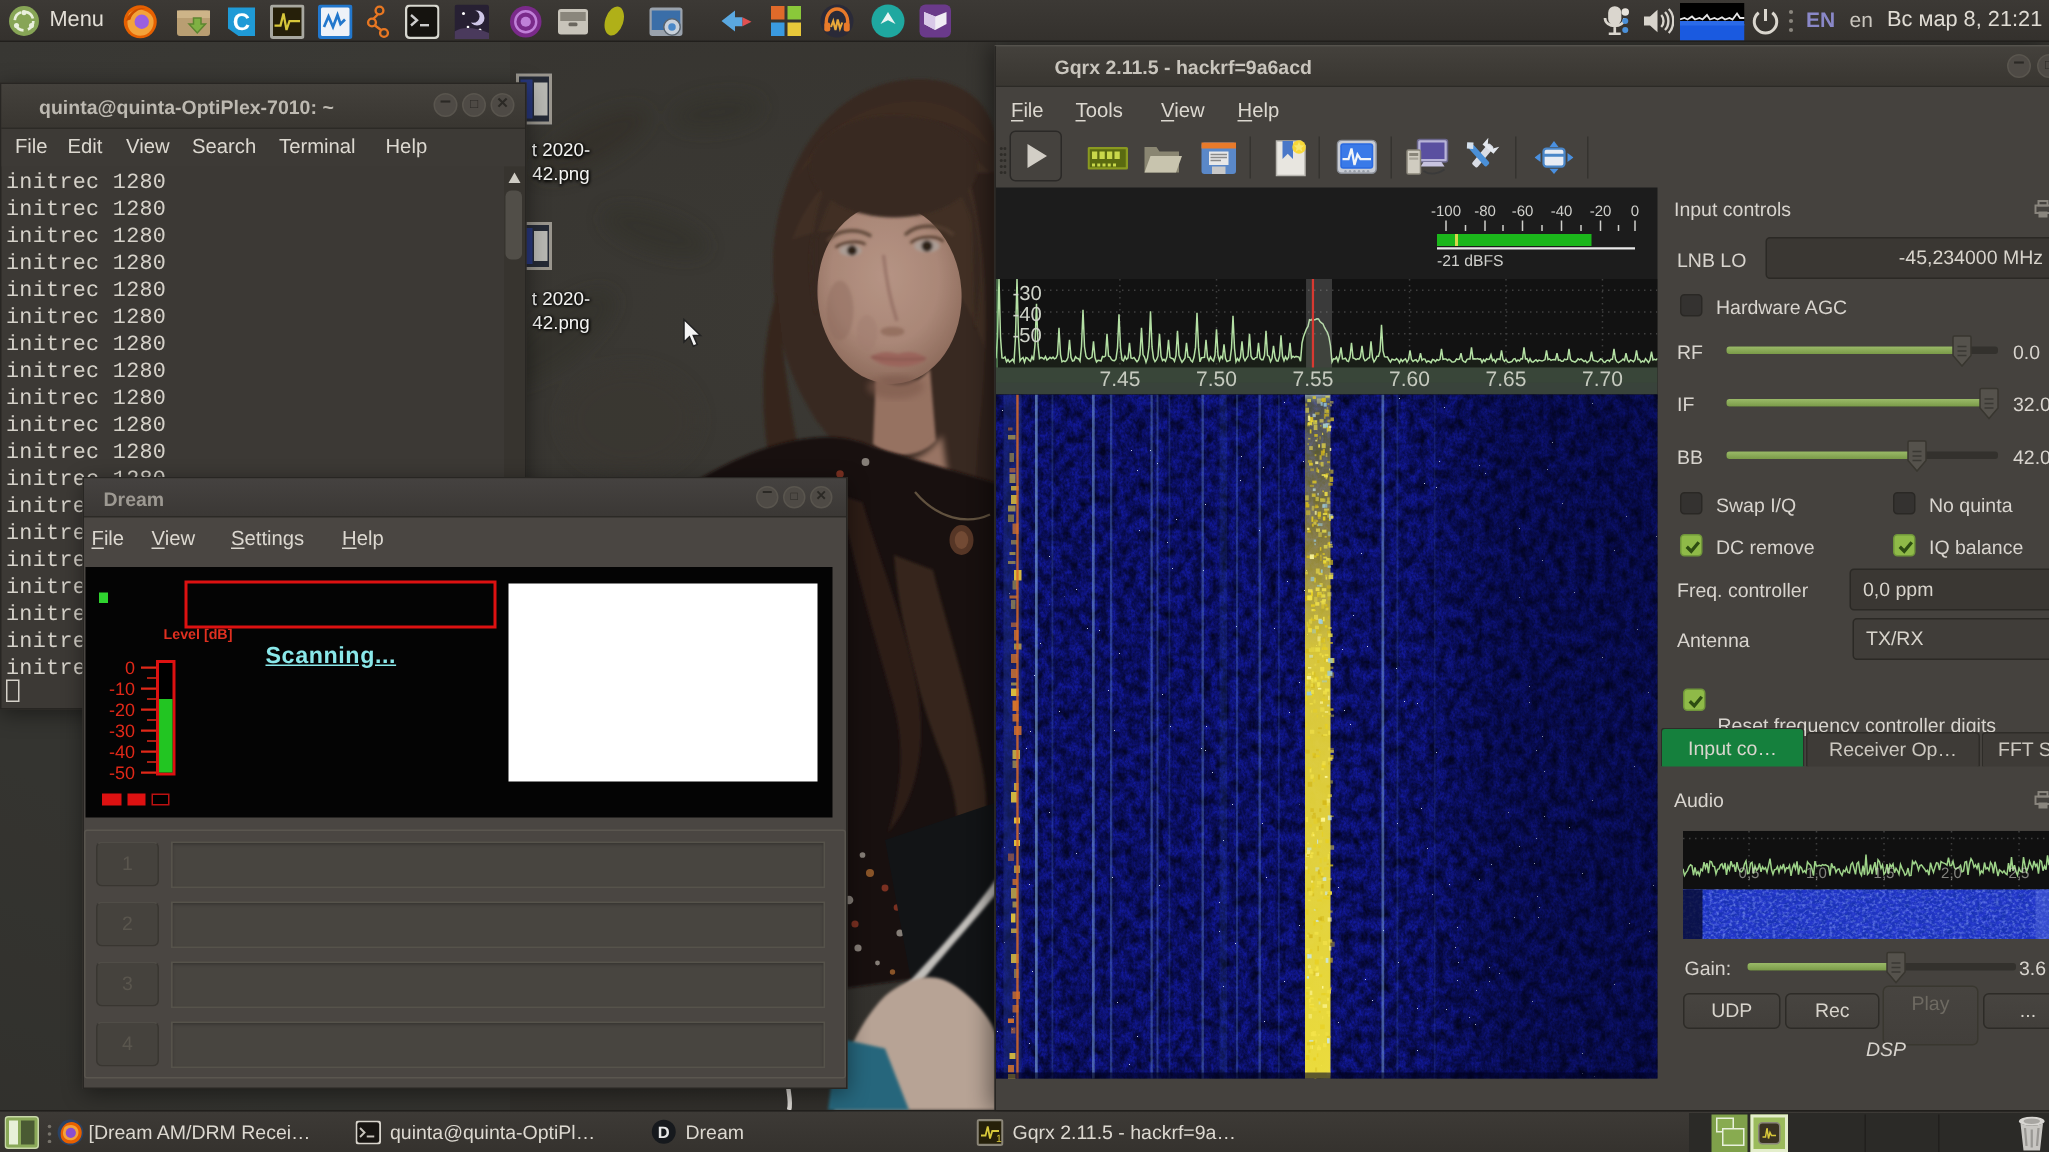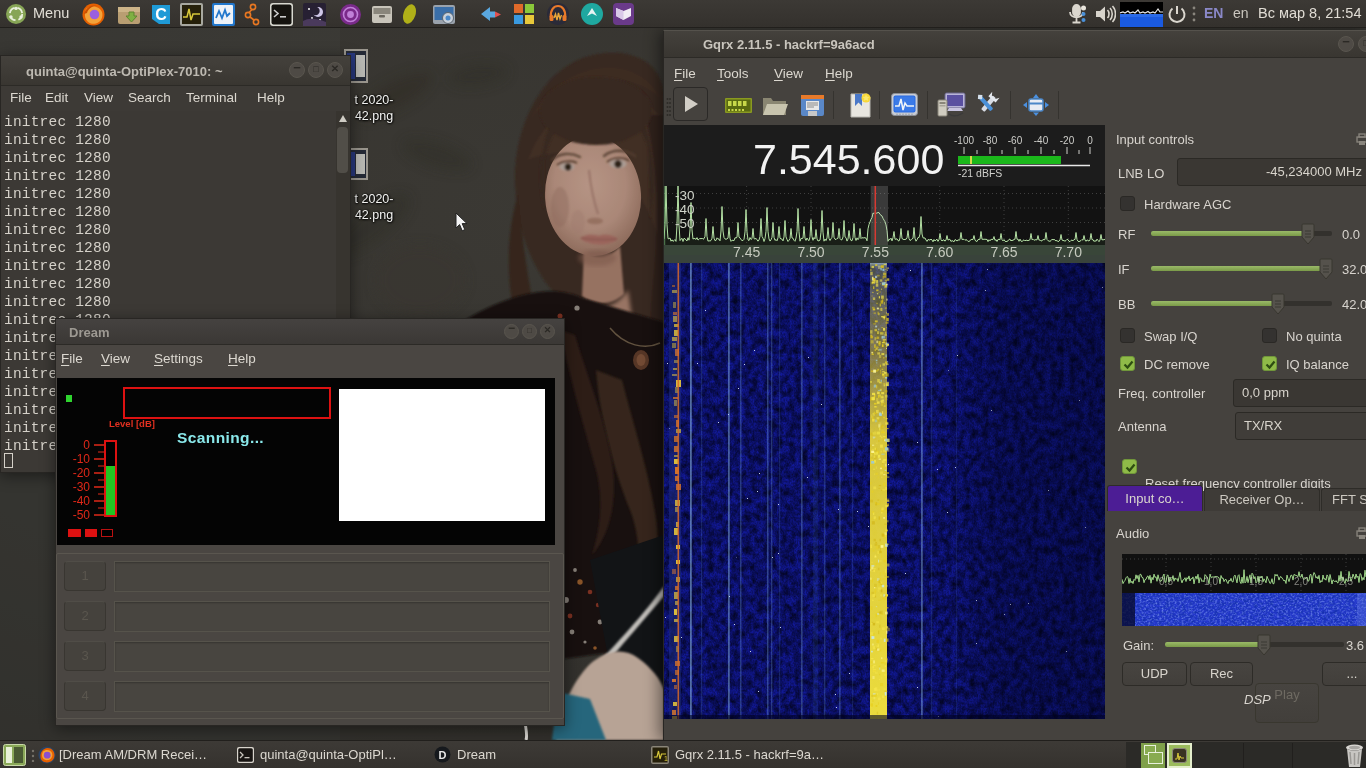--- a/index.html
+++ b/index.html
@@ -312,21 +312,20 @@
           <g fill="#4a90e0">
             <path d="M13,0 L16,4 L10,4 Z"></path>
             <path d="M13,22 L16,18.5 L10,18.5 Z"></path>
             <path d="M0,11 L4,8 L4,14 Z"></path>
             <path d="M26,11 L22,8 L22,14 Z"></path>
           </g>
         </svg>
 <div class="abs" style="left:394px;top:2px;width:1px;height:28px;background:#35332f;"></div>
 </div>
 <div class="abs" style="left:0;top:94px;width:441px;height:594px;background:#1c1c1c;"></div>
-<div class="abs" style="left:89px;top:104px;font-size:43px;color:#f2f2f2;">7.545.600</div>
 <svg class="abs" style="left:290px;top:102px" width="150" height="48" viewBox="0 0 150 48">
 <g font-family="Liberation Sans" font-size="10" fill="#cfcfcb" text-anchor="middle">
 <text x="10" y="11">-100</text>
           <text x="36" y="11">-80</text>
           <text x="61" y="11">-60</text>
           <text x="87" y="11">-40</text>
           <text x="113" y="11">-20</text>
           <text x="136" y="11">0</text>
 </g>
 <g stroke="#cfcfcb" stroke-width="1">
@@ -1053,21 +1052,21 @@
       <span class="lbl" style="left:454px;top:355px;">Freq. controller</span>
       <div class="fld" style="left:569px;top:348px;width:190px;height:28px;line-height:26px;padding-left:8px;">0,0 ppm</div>
       <span class="lbl" style="left:454px;top:388px;">Antenna</span>
       <div class="fld" style="left:571px;top:381px;width:190px;height:28px;line-height:26px;padding-left:8px;background:#403d39;">TX/RX</div>
       <div class="cbg" style="left:458px;top:428px;">
         <svg width="13" height="13">
           <path d="M2.5,6.5 L5.5,9.5 L10.5,3.5" stroke="#2e4d12" stroke-width="2.2" fill="none"></path>
         </svg>
       </div>
       <span class="lbl" style="left:481px;top:429px;margin-top:16px;">Reset frequency controller digits</span>
-      <div class="abs" style="left:443px;top:454px;width:96px;height:26px;background:#4c1d95;border:1px solid #2e2c28;border-bottom:none;border-radius:3px 3px 0 0;font-size:13px;color:#dad6ce;text-align:center;line-height:25px;">Input co…</div>
+      <div class="abs" style="left:443px;top:454px;width:96px;height:26px;background:#15803d;border:1px solid #2e2c28;border-bottom:none;border-radius:3px 3px 0 0;font-size:13px;color:#dad6ce;text-align:center;line-height:25px;">Input co…</div>
       <div class="abs" style="left:540px;top:457px;width:116px;height:23px;background:#3e3b37;border:1px solid #2e2c28;border-bottom:none;border-radius:3px 3px 0 0;font-size:13px;color:#ccc8c0;text-align:center;line-height:22px;">Receiver Op…</div>
       <div class="abs" style="left:657px;top:457px;width:60px;height:23px;background:#3e3b37;border:1px solid #2e2c28;border-bottom:none;border-radius:3px 3px 0 0;font-size:13px;color:#ccc8c0;text-align:left;padding-left:10px;line-height:22px;white-space:nowrap;overflow:hidden;">FFT Se…</div>
       <span class="lbl" style="left:452px;top:495px;">Audio</span>
       <svg class="abs" style="left:692px;top:496px" width="12" height="13">
         <rect x="1" y="4" width="10" height="5" fill="none" stroke="#8a867e" stroke-width="1.3"></rect>
         <rect x="3" y="1" width="6" height="3" fill="none" stroke="#8a867e" stroke-width="1.3"></rect>
         <rect x="3" y="8" width="6" height="4" fill="#8a867e"></rect>
       </svg>
       <svg class="abs" style="left:458px;top:523px" width="245" height="72" viewBox="0 0 245 72">
 <defs>
@@ -1110,21 +1109,21 @@
         <path d="M2,1 L12,1 Q13,1 13,2 L13,14 L7,21 L1,14 L1,2 Q1,1 2,1 Z" fill="#55524c" stroke="#38362f" stroke-width="1"></path>
         <g stroke="#3a3833" stroke-width="1">
           <line x1="4" y1="8" x2="10" y2="8"></line>
           <line x1="4" y1="11" x2="10" y2="11"></line>
           <line x1="4" y1="14" x2="10" y2="14"></line>
         </g>
       </svg>
       <span class="lbl" style="left:682px;top:607px;">3.6</span>
       <div class="btn" style="left:458px;top:631px;width:65px;height:24px;line-height:22px;">UDP</div>
       <div class="btn" style="left:526px;top:631px;width:63px;height:24px;line-height:22px;">Rec</div>
-      <div class="btn" style="left:591px;top:652px;width:64px;height:40px;line-height:22px;color:#6e6a62;border-color:#39372f;">Play</div>
+      <div class="btn" style="left:591px;top:626px;width:64px;height:40px;line-height:22px;color:#6e6a62;border-color:#39372f;">Play</div>
       <div class="btn" style="left:658px;top:631px;width:60px;height:24px;line-height:22px;">...</div>
       <span class="lbl" style="left:580px;top:661px;font-style:italic;">DSP</span>
     </div>
 <div class="win" style="left:55px;top:318px;width:510px;height:408px;background:#4a4642;">
 <div class="tbar" style="height:26px;background:linear-gradient(#454240,#3b3835);">
 <span class="ttl abs" style="left:13px;top:6px;color:#9d9992;">Dream</span>
 <div class="wbtn" style="left:448px;top:5px;width:15px;height:15px;">
           <span style="top:-4px;font-size:12px;">−</span>
         </div>
 <div class="wbtn" style="left:466px;top:5px;width:15px;height:15px;">
@@ -1154,21 +1153,21 @@
           <line x1="7" y1="40" x2="13" y2="40" stroke="#e02818" stroke-width="1"></line>
           <line x1="3" y1="47" x2="13" y2="47" stroke="#e02818" stroke-width="1.5"></line>
           <line x1="7" y1="54" x2="13" y2="54" stroke="#e02818" stroke-width="1"></line>
           <line x1="3" y1="61" x2="13" y2="61" stroke="#e02818" stroke-width="1.5"></line>
           <line x1="7" y1="68" x2="13" y2="68" stroke="#e02818" stroke-width="1"></line>
           <line x1="3" y1="75" x2="13" y2="75" stroke="#e02818" stroke-width="1.5"></line>
         </svg>
   <div class="abs" style="left:47px;top:62px;width:13px;height:77px;border:2px solid #dd1111;background:#000;">
      <div class="abs" style="left:0px;top:24px;width:9px;height:49px;background:#22c522;"></div>
   </div>
-  <div class="abs" style="left:120px;top:51px;font-size:15.5px;font-weight:bold;color:#8ae8ea;letter-spacing:0.4px;">Scanning...</div>
+  <div class="abs" style="left:120px;top:51px;font-size:15.5px;font-weight:bold;color:#8ae8ea;letter-spacing:0.4px;text-decoration:underline;">Scanning...</div>
   <div class="abs" style="left:282px;top:11px;width:206px;height:132px;background:#ffffff;"></div>
   <div class="abs" style="left:11px;top:151px;width:13px;height:8px;background:#dd1111;"></div>
   <div class="abs" style="left:28px;top:151px;width:12px;height:8px;background:#dd1111;"></div>
   <div class="abs" style="left:44px;top:151px;width:12px;height:8px;border:1px solid #bb1111;background:#000;"></div>
 </div>
 <div class="abs" style="left:0px;top:234px;width:508px;height:166px;border:1px solid #5a564f;border-radius:2px;">
 <div class="abs" style="left:7px;top:7px;width:42px;height:30px;background:#45423d;border:1px solid #393631;border-top-color:#504d47;border-radius:4px;color:#5a564e;font-size:13px;text-align:center;line-height:28px;">1</div>
 <div class="abs" style="left:57px;top:7px;width:436px;height:31px;background:#484540;border:1px solid #56534b;box-shadow:inset 0 1px 2px rgba(0,0,0,0.25);"></div>
 <div class="abs" style="left:7px;top:47px;width:42px;height:30px;background:#45423d;border:1px solid #393631;border-top-color:#504d47;border-radius:4px;color:#5a564e;font-size:13px;text-align:center;line-height:28px;">2</div>
 <div class="abs" style="left:57px;top:47px;width:436px;height:31px;background:#484540;border:1px solid #56534b;box-shadow:inset 0 1px 2px rgba(0,0,0,0.25);"></div>
@@ -1306,21 +1305,21 @@
         </g>
       </svg>
 <g></g>
 <svg class="abs" style="left:1192px;top:6px" width="8" height="16">
         <circle cx="2" cy="2" r="1.4" fill="#8a867e"></circle>
         <circle cx="2" cy="8" r="1.4" fill="#8a867e"></circle>
         <circle cx="2" cy="14" r="1.4" fill="#8a867e"></circle>
       </svg>
 <span class="abs" style="left:1204px;top:5px;font-size:14px;font-weight:bold;color:#8a88c8;">EN</span>
 <span class="abs" style="left:1233px;top:5px;font-size:14px;color:#cac6be;">en</span>
-<span class="abs" style="left:1258px;top:5px;font-size:14.5px;color:#e0dcd4;">Вс мар 8, 21:54</span>
+<span class="abs" style="left:1258px;top:5px;font-size:14.5px;color:#e0dcd4;">Вс мар 8, 21:21</span>
 </div>
 <div class="abs" style="left:0;top:740px;width:1366px;height:28px;background:linear-gradient(#3d3a36,#35322e);border-top:1px solid #211f1c;">
 <svg class="abs" style="left:3px;top:3px" width="23" height="22">
         <rect x="0.5" y="0.5" width="22" height="21" rx="2" fill="#8aa858" stroke="#c8d8a8" stroke-width="1"></rect>
         <rect x="3" y="3" width="6" height="16" fill="#e8f0d8"></rect>
         <rect x="11" y="3" width="9" height="16" fill="#4a5a33"></rect>
       </svg>
 <svg class="abs" style="left:31px;top:8px" width="6" height="13">
         <circle cx="2" cy="2" r="1.2" fill="#77736b"></circle>
         <circle cx="2" cy="7" r="1.2" fill="#77736b"></circle>

